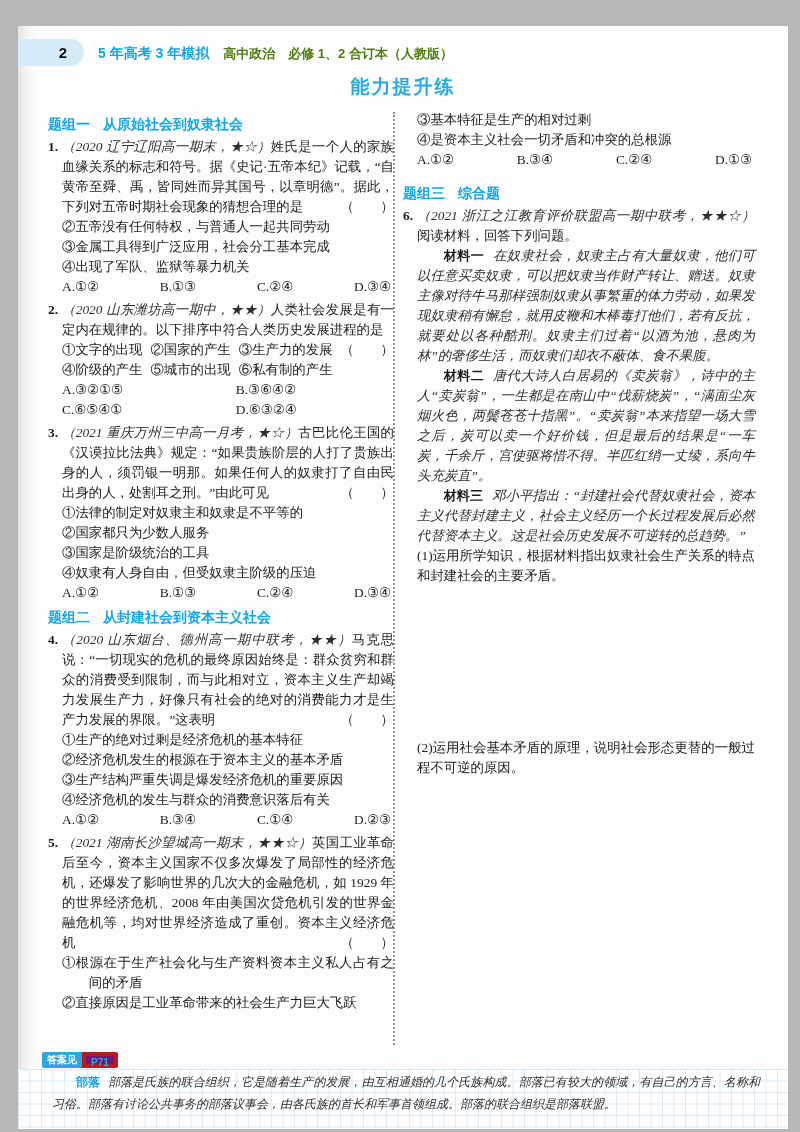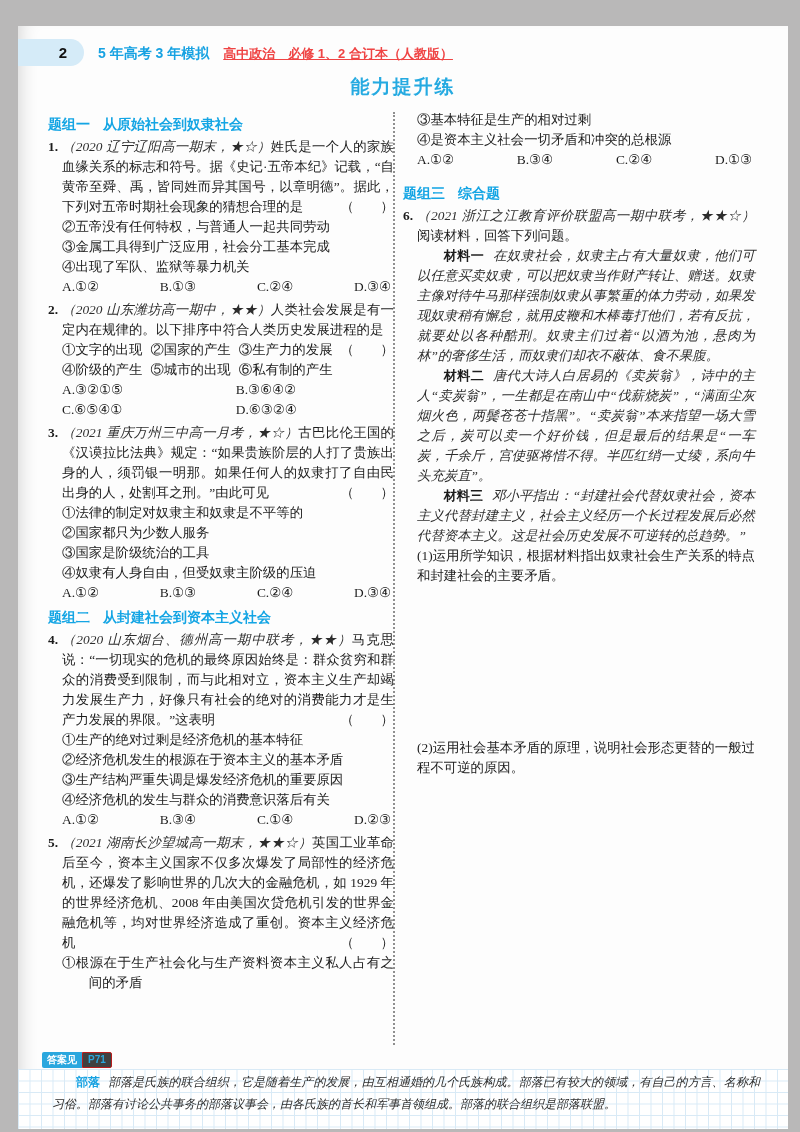--- a/index.html
+++ b/index.html
@@ -7,21 +7,21 @@
          font-family:"Liberation Serif","DejaVu Serif",serif;color:#1c1c1c;}
   .page{position:absolute;left:18px;top:26px;width:770px;height:1090px;background:#fdfdfd;
         box-shadow:inset 16px 0 20px -16px rgba(0,0,0,.20), inset 0 -12px 16px -14px rgba(0,0,0,.10);}
   
   .pill{position:absolute;left:0;top:13px;width:66px;height:27px;background:#d5ebf8;border-radius:0 14px 14px 0;}
   .pill span{display:block;text-align:right;padding-right:17px;line-height:27px;
              font-family:"Liberation Sans","DejaVu Sans",sans-serif;font-weight:bold;font-size:15px;color:#111;}
   .bookline{position:absolute;left:80px;top:13px;height:27px;line-height:27px;white-space:nowrap;
             font-family:"Liberation Sans","DejaVu Sans",sans-serif;font-weight:bold;}
   .booktitle{color:#17a2e2;font-size:14px;margin-right:14px;}
-  .booksub{color:#ef4444;font-size:13px;text-decoration:underline;}
+  .booksub{color:#4d7c0f;font-size:13px;}
   .sectiontitle{position:absolute;top:48px;left:0;width:100%;text-align:center;color:#25aae1;
                 font-family:"Liberation Sans","DejaVu Sans",sans-serif;font-weight:bold;font-size:19px;letter-spacing:2px;}
   
   .divider{position:absolute;left:375px;top:86px;height:933px;border-left:2px dotted #8f8f8f;}
   .col{position:absolute;top:84px;font-size:13.4px;line-height:20px;text-align:justify;}
   .col-left{left:30px;width:346px;}
   .col-right{left:385px;width:352px;}
   .group{font-family:"Liberation Sans","DejaVu Sans",sans-serif;font-weight:bold;font-size:14px;line-height:22px;
          color:#14a5e4;margin:3px 0 2px;text-align:left;}
   .group .gt{margin-left:13px;}
@@ -37,21 +37,21 @@
   .opts-grid2{display:grid;grid-template-columns:1.12fr 1fr;padding-right:3px;}
   .material{margin:0;text-indent:2em;}
   .mlabel{font-weight:bold;font-family:"Liberation Sans","DejaVu Sans",sans-serif;font-size:13px;margin-right:9px;}
   .mtext{font-style:italic;color:#2d2d2d;}
   .sub{margin:0;}
   .sub2{margin-top:152px;}
   
   .ansbadge{position:absolute;left:24px;top:1026px;height:16px;display:flex;
             font-family:"Liberation Sans","DejaVu Sans",sans-serif;font-weight:bold;font-size:10px;line-height:16px;}
   .ansbadge .al{background:#2aa7de;color:#fff;padding:0 5px;border-radius:2px 0 0 2px;text-align:right;}
-  .ansbadge .ap{background:#404040;color:#2aa7de;border:1px solid #b91c1c;box-sizing:border-box;
+  .ansbadge .ap{background:#701a75;color:#2aa7de;border:4px solid #b91c1c;box-sizing:border-box;
                 padding:0 5px;line-height:14px;border-radius:0 2px 2px 0;}
   .notestrip{position:absolute;left:0;top:1043px;width:770px;height:60px;background-color:#fff;
              background-image:linear-gradient(#d8eaf6 1px,transparent 1px),linear-gradient(90deg,#d8eaf6 1px,transparent 1px);
              background-size:11.5px 11.5px;font-size:12px;line-height:22px;overflow:hidden;}
   .notestrip p{margin:2px 28px 0 34px;text-indent:2em;text-align:justify;}
   .noteterm{color:#17a2e2;font-weight:bold;font-family:"Liberation Sans","DejaVu Sans",sans-serif;margin-right:8px;}
   .notetext{font-style:italic;color:#2d2d2d;}
 </style>
 </head>
 <body>
@@ -139,20 +139,21 @@
           <span>B.③④</span>
           <span>C.①④</span>
           <span>D.②③</span>
         </div>
       </div>
 
       <div class="q">
         <span class="qnum">5.</span>
         <p class="stem"><span class="src">（2021 湖南长沙望城高一期末，★★☆）</span><span>英国工业革命后至今，资本主义国家不仅多次爆发了局部性的经济危机，还爆发了影响世界的几次大的金融危机，如 1929 年的世界经济危机、2008 年由美国次贷危机引发的世界金融危机等，均对世界经济造成了重创。资本主义经济危机</span><span class="bracket">（　　）</span></p>
         <div class="item">①根源在于生产社会化与生产资料资本主义私人占有之间的矛盾</div>
+        <div class="item">②直接原因是工业革命带来的社会生产力巨大飞跃</div>
       </div>
 
     </div>
 
     <div class="col col-right">
 
       <div class="q">
         <div class="item">③基本特征是生产的相对过剩</div>
         <div class="item">④是资本主义社会一切矛盾和冲突的总根源</div>
         <div class="opts">

